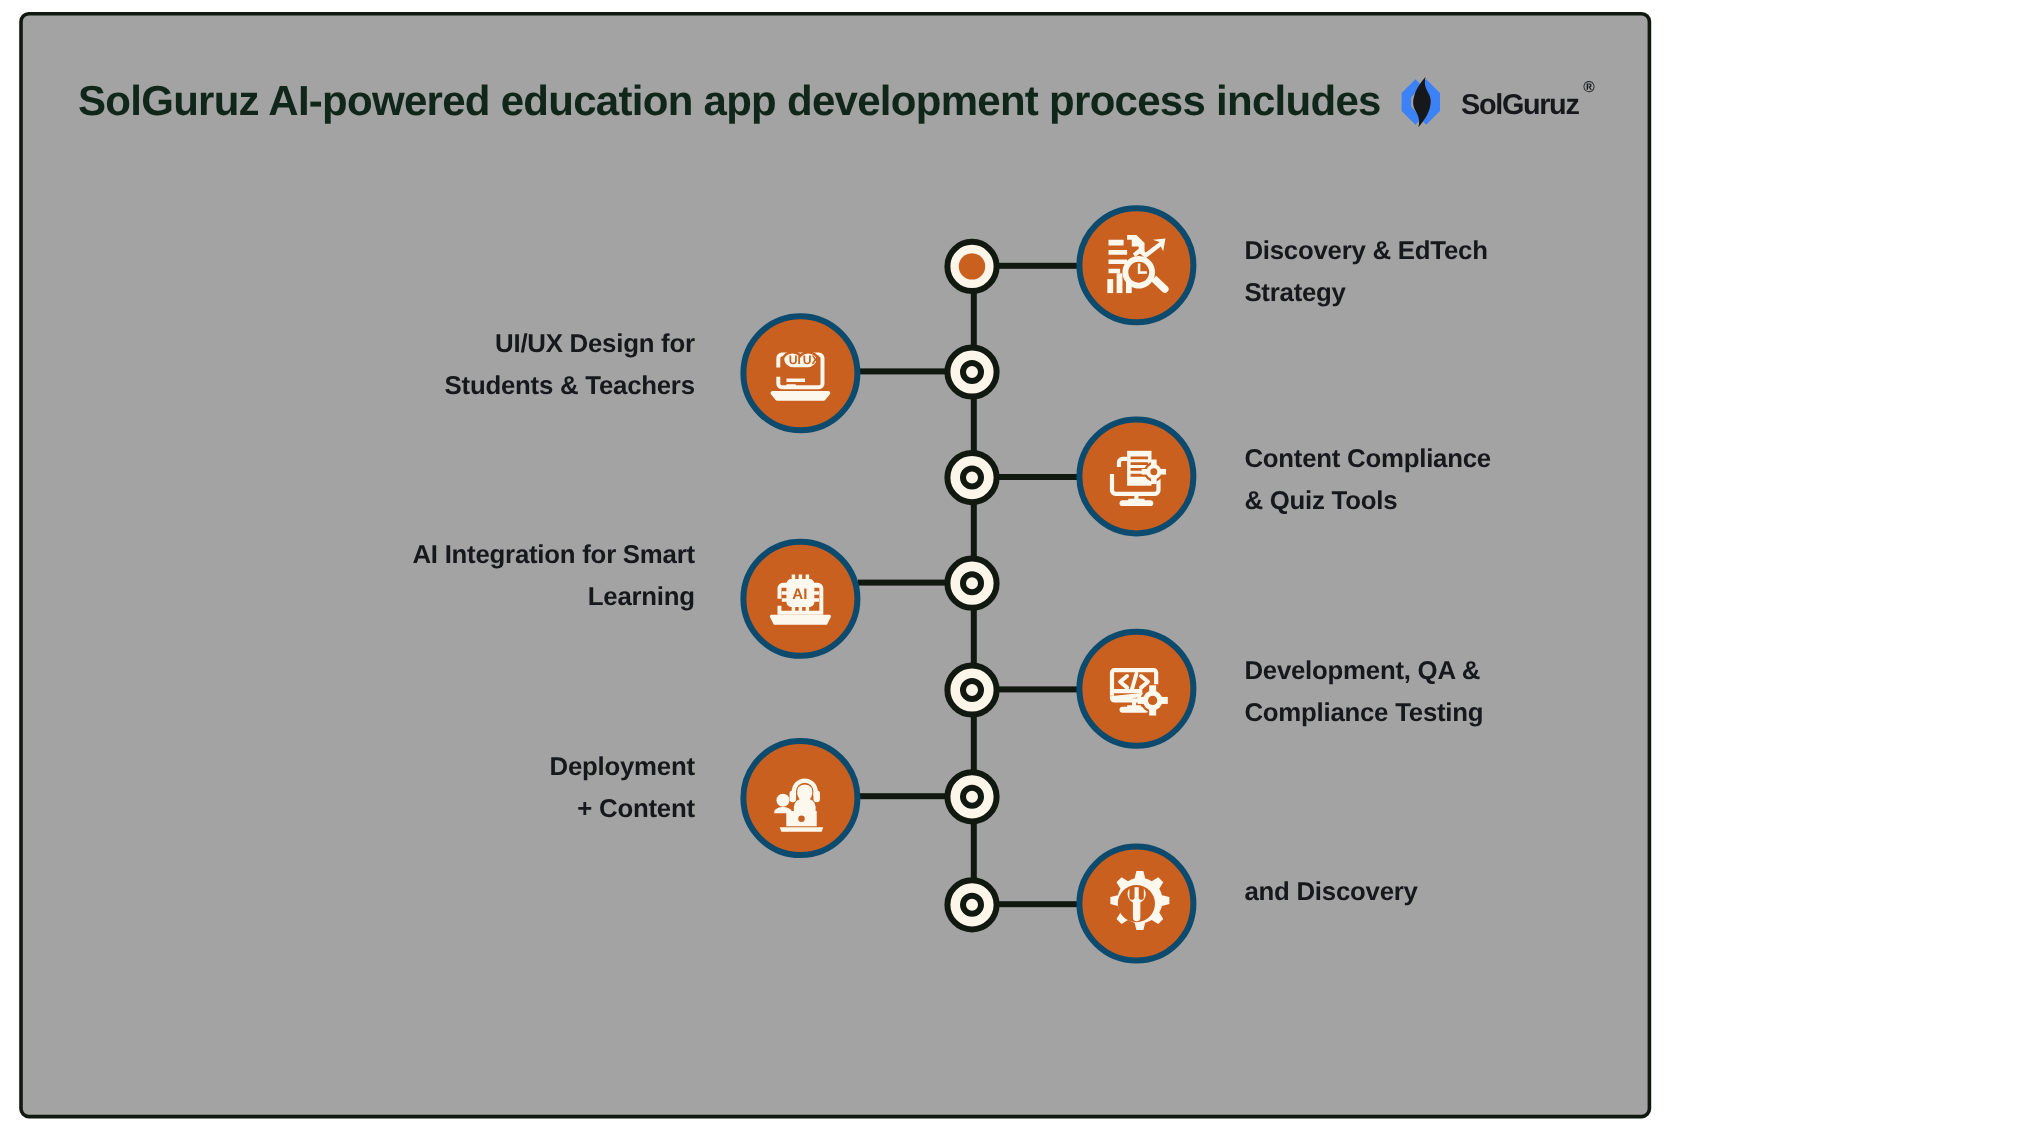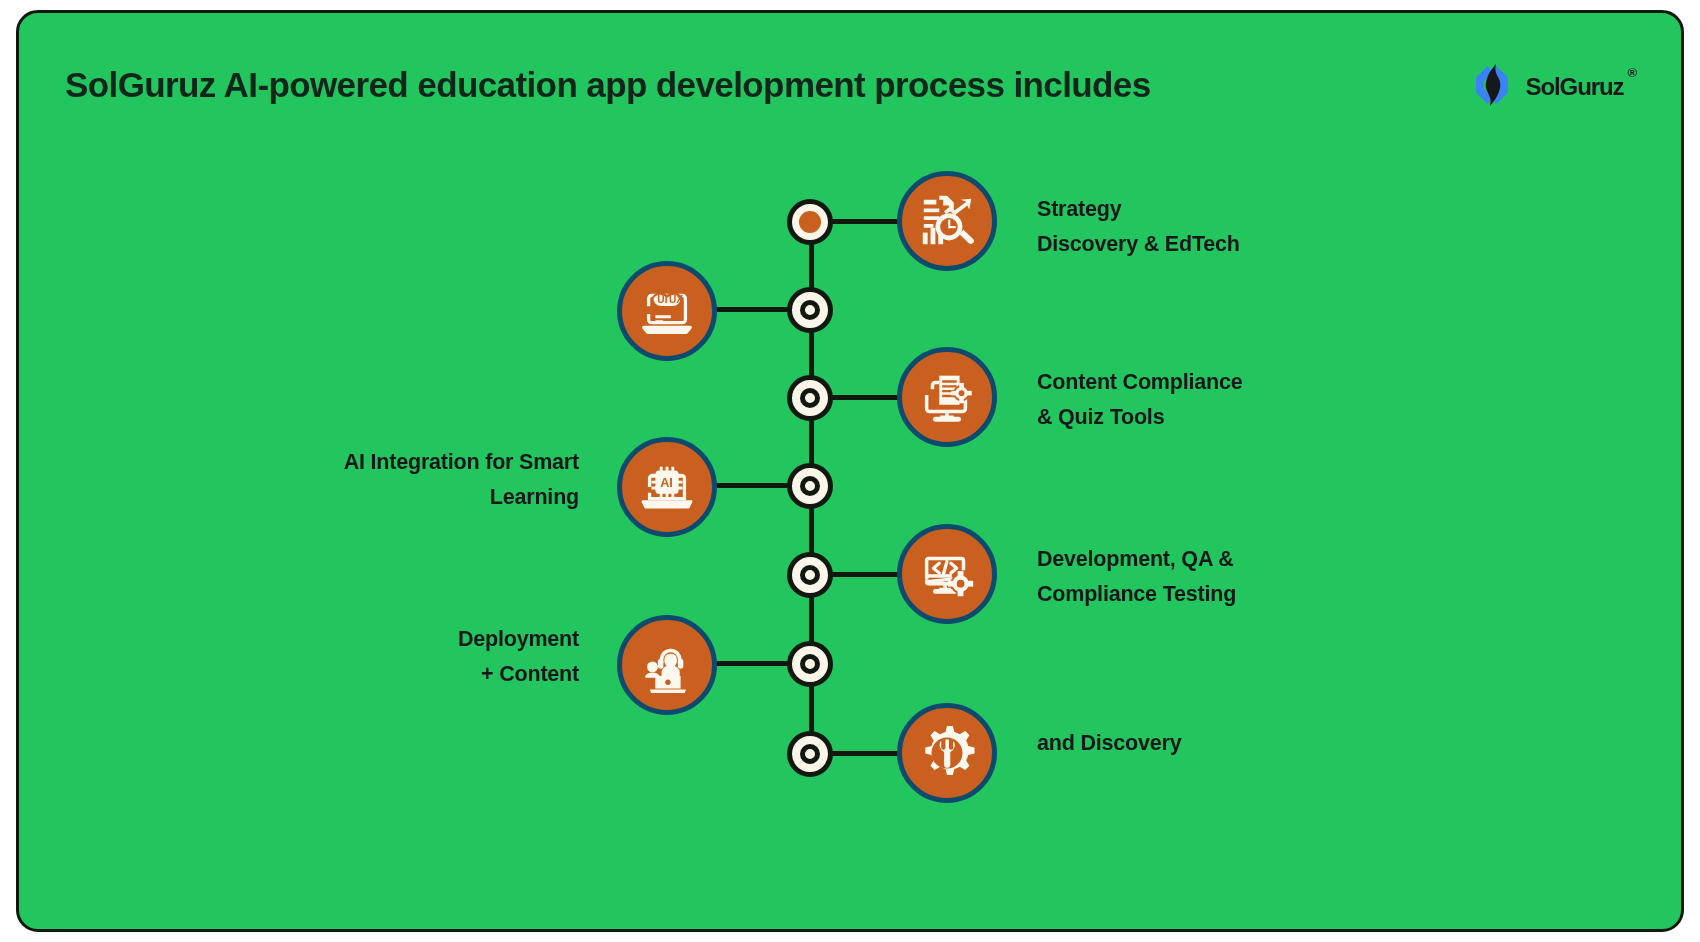--- a/index.html
+++ b/index.html
@@ -5,24 +5,24 @@
   * { box-sizing: border-box; margin: 0; padding: 0; }
   html, body {
     width: 1700px; height: 942px;
     background: #ffffff;
     font-family: "Liberation Sans", sans-serif;
     overflow: hidden;
   }
   #card {
     position: absolute;
     left: 16px; top: 10px;
-    width: 1668px; height: 922px;
-    background: #22c55e;
+    width: 1360px; height: 922px;
+    background: #a3a3a3;
     border: 3px solid #101810;
-    border-radius: 22px;
+    border-radius: 8px;
   }
 
   
   #header {
     position: absolute;
     left: 0; top: 40px; width: 100%; height: 80px;
   }
   #page-title {
     position: absolute;
     left: 46px; top: 12px;
@@ -161,39 +161,43 @@
           <rect x="23" y="46" width="5" height="10"></rect>
           <path d="M52 12 l-12 9 l-5 -4 l-6 5 l2 3 l4 -3 l5 4 l13 -10 l2 4 l2 -11 l-11 1 z"></path>
           <path d="M34 24 a14 14 0 1 0 0.01 0 z m0 5 a9 9 0 1 1 -0.01 0 z"></path>
           <rect x="33.2" y="30.5" width="2.2" height="9"></rect>
           <rect x="34" y="37.2" width="7" height="2.2"></rect>
           <path d="M44.5 45.5 l4.5 -4.5 l10 9.5 a3.2 3.2 0 0 1 -4.5 4.5 z"></path>
         </svg>
       </span>
     </div>
     <div class="step-label right" style="left:1018px; top:179px;">
+      <div>Discovery &amp; EdTech</div>
       <div>Strategy</div>
-      <div>Discovery &amp; EdTech</div>
     </div>
 
     <div class="connector" style="left:696px; top:294px; width:78px;"></div>
     <div class="node" style="left:768px; top:274px;">
       <div class="node-core"></div>
     </div>
     <div class="badge" style="left:598px; top:248px;">
       <span>
         <svg width="62" height="62" viewBox="0 0 64 64" fill="none" stroke="#FDF8EE" stroke-width="3.4">
           <path d="M13 27 v-8 a3 3 0 0 1 3 -3 h32 a3 3 0 0 1 3 3 v22 a3 3 0 0 1 -3 3 h-32 a3 3 0 0 1 -3 -3 v-6"></path>
           <path d="M8 49 h48 l-4 5 h-40 z" fill="#FDF8EE" stroke-linejoin="round"></path>
           <path d="M20 38 h16 M20 43 h8" stroke-width="3"></path>
           <path d="M17 19 a9 8.5 0 0 1 15 -2 a9 8.5 0 0 1 15 2 a9 8.5 0 0 1 -9 9 h-12 a9 8.5 0 0 1 -9 -9 z" fill="#FDF8EE" stroke="#C9601F" stroke-width="2.2"></path>
           <text x="22" y="24" font-family="Liberation Sans, sans-serif" font-size="10.5" font-weight="bold" fill="#C9601F" stroke="none">UI</text>
           <text x="34" y="24" font-family="Liberation Sans, sans-serif" font-size="10.5" font-weight="bold" fill="#C9601F" stroke="none">UX</text>
         </svg>
       </span>
+    </div>
+    <div class="step-label left" style="left:230px; top:256px;">
+      <div>UI/UX Design for</div>
+      <div>Students &amp; Teachers</div>
     </div>
 
     <div class="connector" style="left:806px; top:382px; width:80px;"></div>
     <div class="node" style="left:768px; top:362px;">
       <div class="node-core"></div>
     </div>
     <div class="badge" style="left:878px; top:334px;">
       <span>
         <svg width="62" height="62" viewBox="0 0 64 64" fill="none" stroke="#FDF8EE" stroke-width="3.6">
           <path d="M17 24 v-4 a3 3 0 0 1 3 -3 h4 M51 30 v14 a3 3 0 0 1 -3 3 h-34 a3 3 0 0 1 -3 -3 v-14"></path>
@@ -214,21 +218,21 @@
     </div>
     <div class="step-label right" style="left:1018px; top:352px;">
       <div>Content Compliance</div>
       <div>&amp; Quiz Tools</div>
     </div>
 
     <div class="connector" style="left:696px; top:470px; width:78px;"></div>
     <div class="node" style="left:768px; top:450px;">
       <div class="node-core"></div>
     </div>
-    <div class="badge" style="left:598px; top:424px;">
+    <div class="badge" style="left:598px; top:436px;">
       <span>
         <svg width="62" height="62" viewBox="0 0 64 64" fill="none" stroke="#FDF8EE" stroke-width="3.4">
           <path d="M14 32 v-9 a3 3 0 0 1 3 -3 h5 M42 20 h5 a3 3 0 0 1 3 3 v21 h-36 v-6"></path>
           <path d="M7 47 h50 l-3 6 h-44 z" fill="#FDF8EE" stroke-linejoin="round" stroke-width="2.6"></path>
           <g stroke-width="3">
             <path d="M26 11 v5 M32 11 v5 M38 11 v5 M26 38 v5 M32 38 v5 M38 38 v5 M21 21 h-5 M21 27 h-5 M21 33 h-5 M43 21 h5 M43 27 h5 M43 33 h5"></path>
           </g>
           <rect x="21" y="16" width="22" height="22" rx="3" fill="#FDF8EE" stroke="#FDF8EE" stroke-width="2"></rect>
           <text x="25" y="32" font-family="Liberation Sans, sans-serif" font-size="13" font-weight="bold" fill="#C9601F" stroke="none">AI</text>
         </svg>

